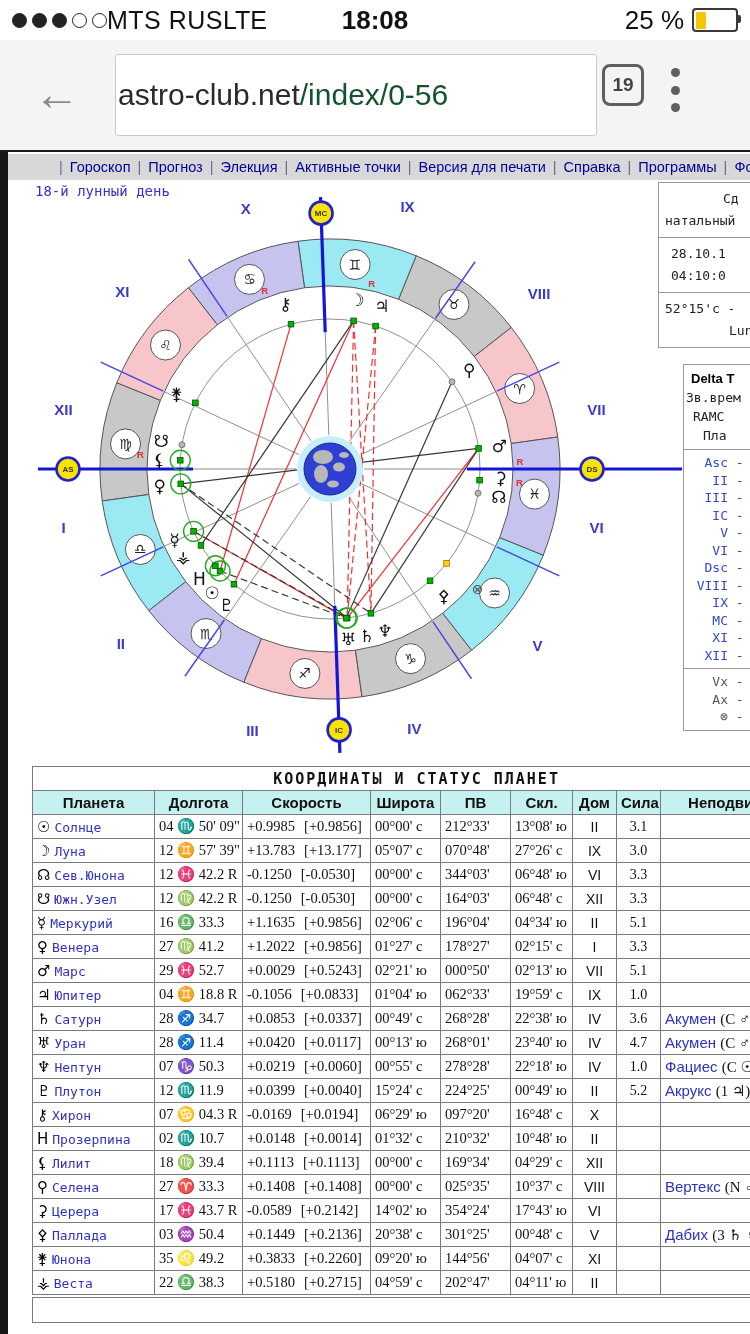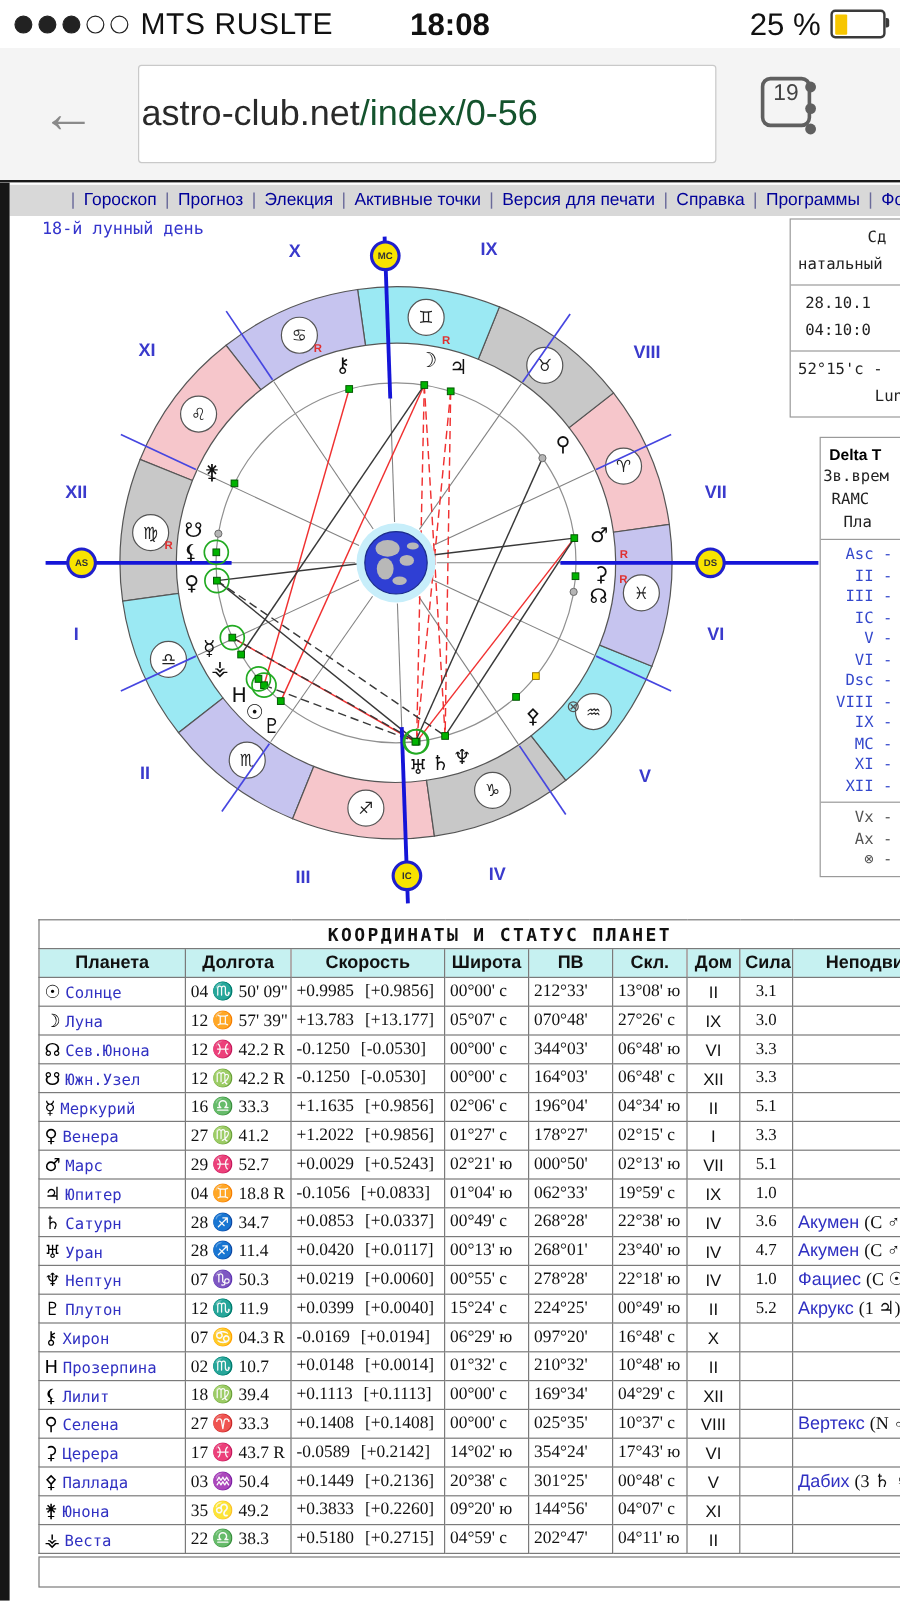--- a/index.html
+++ b/index.html
@@ -5,41 +5,41 @@
   html,body{margin:0;padding:0}
   body{width:750px;height:1334px;overflow:hidden;background:#fff;position:relative;
        font-family:"Liberation Sans",sans-serif;-webkit-font-smoothing:antialiased}
 
   
   .status{position:absolute;top:0;left:0;width:750px;height:40px;background:#fff;
           display:flex;align-items:center;font-size:25px;color:#111}
   .sig{display:flex;align-items:center;gap:5px;margin-left:12px}
   .sig i{width:13px;height:13px;border-radius:50%;border:1.5px solid #222;display:inline-block}
   .sig i.f{background:#222}
-  .carrier{margin-left:10px;letter-spacing:.5px}
+  .carrier{letter-spacing:.5px}
   .lte{}
   .time{position:absolute;left:0;right:0;text-align:center;font-weight:600;font-size:26px}
   .batt-wrap{position:absolute;right:12px;display:flex;align-items:center;gap:8px}
   .batt-pct{font-size:26px}
   .batt{width:42px;height:20px;border:2px solid #3a3a3a;border-radius:4px;position:relative;background:#fff}
   .batt .fill{position:absolute;left:1.5px;top:1.5px;bottom:1.5px;width:10px;background:#f7c600;border-radius:1px}
   .batt .nub{position:absolute;right:-5px;top:5px;width:3px;height:8px;background:#3a3a3a;border-radius:0 2px 2px 0}
 
   
   .chrome{position:absolute;top:40px;left:0;width:750px;height:110px;background:#f4f4f4;
           border-bottom:1px solid #cfcfcf}
   .back{position:absolute;left:34px;top:28px;font-size:46px;color:#8a8a8a;line-height:52px}
   .urlbox{position:absolute;left:115px;top:14px;width:482px;height:82px;background:#fff;
           border:1.5px solid #c9c9c9;border-radius:3px;display:flex;align-items:center;
           padding-left:2px;box-sizing:border-box;font-size:30px;white-space:nowrap;overflow:hidden}
   .urlbox .host{color:#2a2a2a}
   .urlbox .path{color:#14532d}
-  .tabs{position:absolute;left:634px;top:24px;width:36px;height:36px;border:3.5px solid #5f5f5f;
-        border-radius:8px;display:flex;align-items:flex-start;justify-content:center;
-        font-size:19px;font-weight:normal;color:#444}
+  .tabs{position:absolute;left:602px;top:24px;width:36px;height:36px;border:3.5px solid #5f5f5f;
+        border-radius:8px;display:flex;align-items:center;justify-content:center;
+        font-size:19px;font-weight:bold;color:#444}
   .menu{position:absolute;left:660px;top:26px;width:30px;height:48px;display:flex;flex-direction:column;
         align-items:center;justify-content:space-between;padding:2px 0;box-sizing:border-box}
   .menu i{width:9px;height:9px;border-radius:50%;background:#5f5f5f}
 
   
   .page{position:absolute;top:150px;left:0;width:750px;height:1184px;background:#fff;
         border-top:2px solid #1a1a1a;box-sizing:border-box;overflow:hidden}
   .lstrip{position:absolute;left:0;top:0;width:8px;height:1184px;background:#161616;z-index:30}
   .nav{position:absolute;left:8px;top:2px;right:0;height:26px;background:#d8d8d8;line-height:26px;
        font-size:14.5px;color:#000099;white-space:nowrap;overflow:hidden;padding-left:44px}

